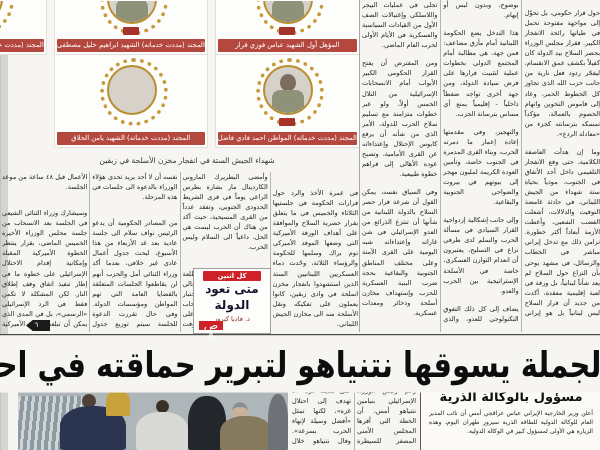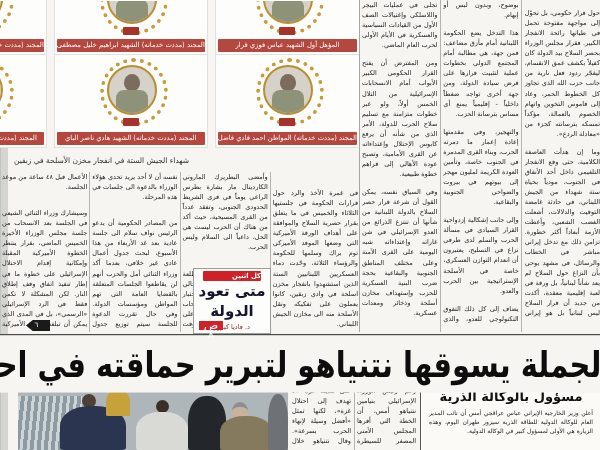--- a/index.html
+++ b/index.html
@@ -17,41 +17,41 @@
   .clipped .wreath{margin-top:-34px;}
   .wreath .leaves{position:absolute;left:2px;top:0;width:60px;height:60px;border-radius:50%;
                   border:4px dotted #c79b3b;}
   .wreath .ring{position:absolute;left:9px;top:7px;width:46px;height:46px;border-radius:50%;
                 border:2px solid #b98e2f;background:#d6d2c9;overflow:hidden;}
   .wreath .head{position:absolute;left:15px;top:7px;width:16px;height:17px;border-radius:50% 50% 45% 45%;background:#7c6c5d;}
   .wreath .torso{position:absolute;left:7px;top:23px;width:32px;height:24px;border-radius:8px 8px 0 0;background:#8e9278;}
   .wreath .ribbon{position:absolute;left:25px;bottom:2px;width:16px;height:8px;background:#a6332b;border-radius:1px;}
   .cap{margin-top:2px;height:13px;line-height:13px;background:#b5483e;color:#fff;font-size:6.8px;
        text-align:center;white-space:nowrap;overflow:hidden;border-radius:1px;}
-  .group-cap{position:absolute;left:14px;top:156px;width:346px;text-align:left;font-size:7.5px;color:#333;}
+  .group-cap{position:absolute;left:14px;top:156px;width:346px;text-align:center;font-size:7.5px;color:#333;}
 
   
   .oped{position:absolute;left:362px;top:0;width:238px;height:332px;overflow:hidden;
         column-count:3;column-gap:6px;column-rule:1px solid #b3b3af;
         font-size:6.5px;line-height:1.55;text-align:justify;color:#242424;}
   .oped p{margin:8px 0 4px;}
 
   
   .news{position:absolute;left:2px;top:172px;width:356px;height:160px;overflow:hidden;
         column-count:4;column-gap:5px;column-rule:1px solid #b3b3af;
         font-size:6.5px;line-height:1.55;text-align:justify;color:#242424;}
   .news p{margin:16px 0 4px;}
   .vrule{position:absolute;left:359px;top:0;width:1px;height:332px;background:#a7a7a3;}
 
   
   .teaser{position:absolute;left:193px;top:268px;width:76px;height:64px;background:#fdfdfb;
           border:1px solid #9d9d99;z-index:5;text-align:center;}
   .rubric{margin:2px auto 1px;width:58px;height:10px;line-height:10px;background:#cf2128;color:#fff;
-          font-size:6.8px;font-weight:bold;border-radius:1px;text-align:right;}
-  .t1,.t2{font-size:15px;font-weight:bold;color:#15152e;line-height:1.3;}
+          font-size:6.8px;font-weight:bold;border-radius:1px;}
+  .t1,.t2{font-size:12px;font-weight:bold;color:#15152e;line-height:1.3;}
   .byline{font-size:6.5px;color:#8a2f2a;margin-top:2px;}
   .pref{position:absolute;left:5px;bottom:3px;width:24px;height:9px;line-height:9px;background:#cf2128;
         color:#fff;font-size:12px;font-weight:normal;}
 
   
   .cont{position:absolute;left:26px;top:320px;width:24px;height:11px;background:#1a1a1a;z-index:5;
         clip-path:polygon(0 50%,28% 0,100% 0,100% 100%,28% 100%);color:#fff;font-size:7px;
         line-height:11px;text-align:center;padding-right:3px;box-sizing:border-box;}
 
   
@@ -126,33 +126,20 @@
             </div>
             <div class="ribbon"></div>
         </div>
       </div>
       <div class="cap">المجند (مددت خدماته) المواطن احمد فادي فاضل</div>
     </div>
     <div class="cell">
       <div class="photo">
         <div class="wreath">
           <div class="leaves"></div>
-            <div class="ring">
-              <div class="head"></div>
-              <div class="torso"></div>
-            </div>
-            <div class="ribbon"></div>
-        </div>
-      </div>
-      <div class="cap">المجند (مددت خدماته) الشهيد هادي ناصر الباي</div>
-    </div>
-    <div class="cell">
-      <div class="photo">
-        <div class="wreath">
-          <div class="leaves"></div>
             <div class="ring"></div>
         </div>
       </div>
       <div class="cap">المجند (مددت خدماته) الشهيد يامن الحلاق</div>
     </div>
   </section>
   <div class="group-cap">شهداء الجيش الستة في انفجار مخزن الأسلحة في زبقين</div>
 
   <section class="oped">
     <p>حول قرار حكومي، بل تحوّل إلى مواجهة مفتوحة تحمل في طياتها رائحة الانفجار الكبير. فقرار مجلس الوزراء بحصر السلاح بيد الدولة كان كفيلاً بكشف عمق الانقسام، ليفجّر ردود فعل نارية من جانب حزب الله الذي تجاوز كل الخطوط الحمر، وعاد إلى قاموس التخوين واتهام الخصوم بالعمالة، مؤكداً تمسكه بترسانته كجزء من «معادلة الردع».</p>

